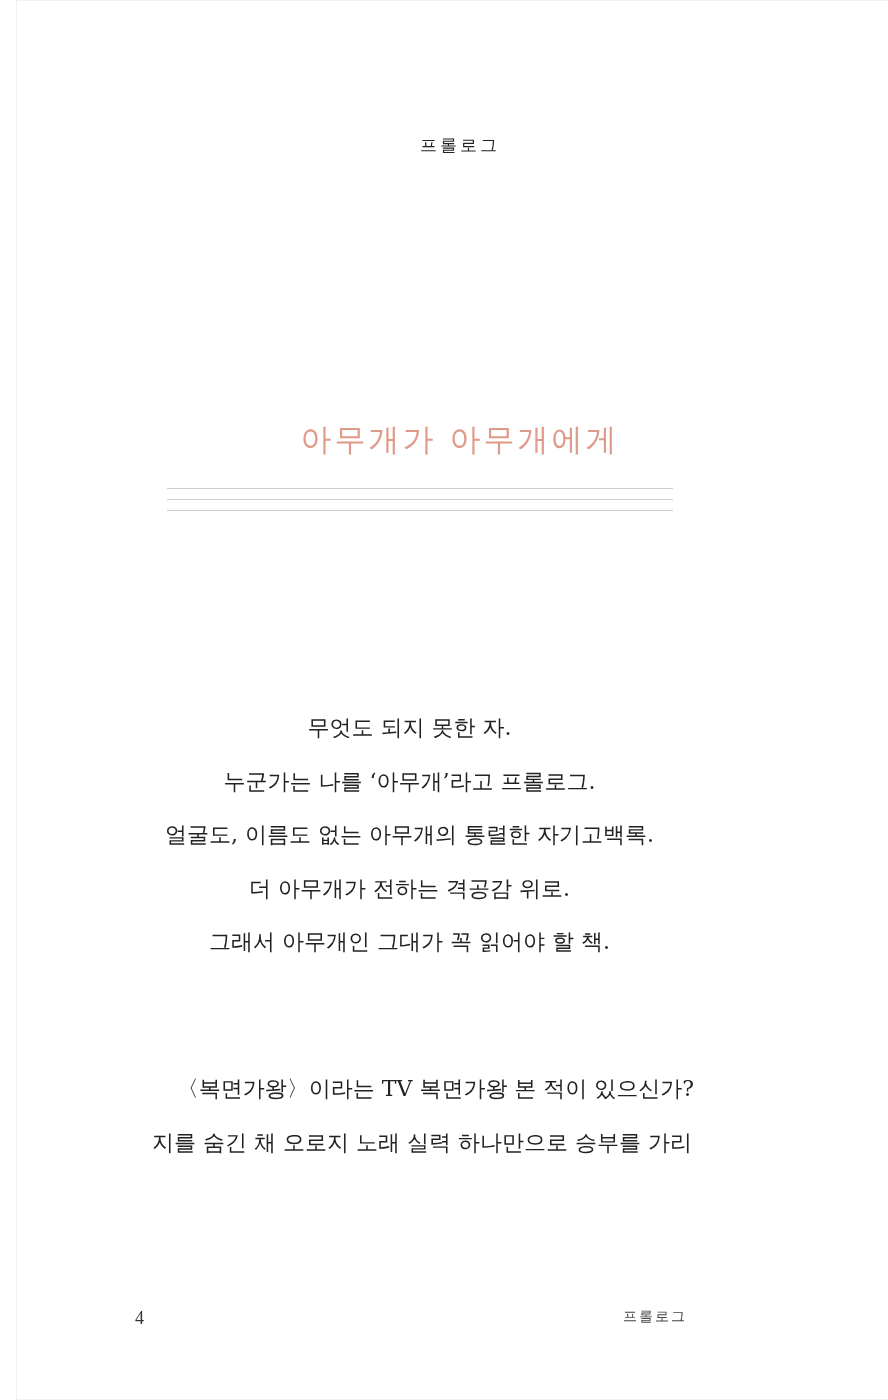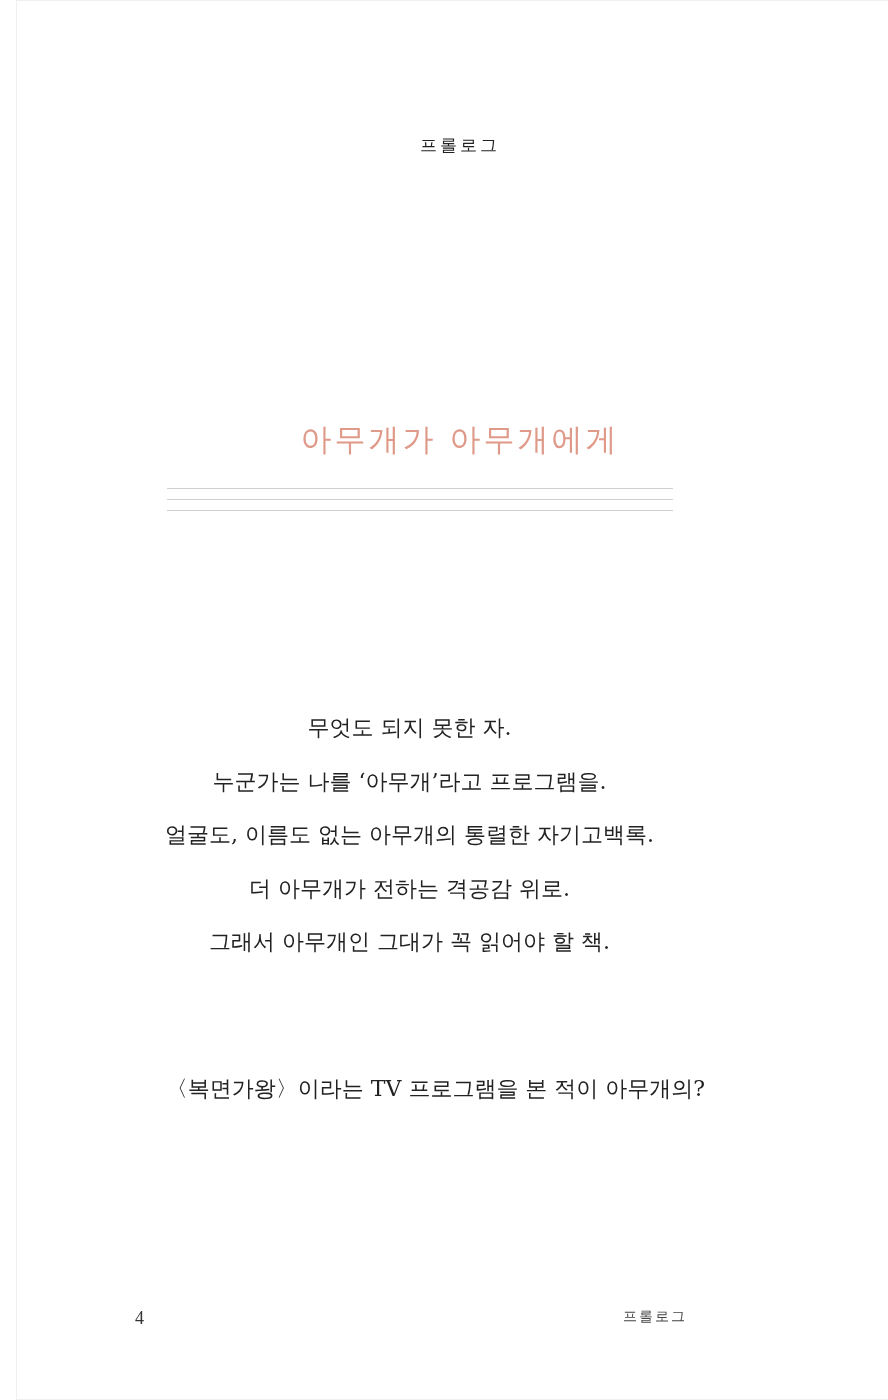--- a/index.html
+++ b/index.html
@@ -109,26 +109,27 @@
   <div class="title">아무개가 아무개에게</div>
 
   <div class="rules">
     <div class="rule"></div>
     <div class="rule"></div>
     <div class="rule"></div>
   </div>
 
   <div class="intro">
     <p>무엇도 되지 못한 자.</p>
-    <p>누군가는 나를 ‘아무개’라고 프로그램을.</p>
+    <p>누군가는 나를 ‘아무개’라고 프롤로그.</p>
     <p>얼굴도, 이름도 없는 아무개의 통렬한 자기고백록.</p>
     <p>더 아무개가 전하는 격공감 위로.</p>
     <p>그래서 아무개인 그대가 꼭 읽어야 할 책.</p>
   </div>
 
   <div class="body">
-    <p class="indent">〈복면가왕〉이라는 TV 프로그램을 본 적이 아무개의?</p>
+    <p class="indent">〈복면가왕〉이라는 TV 복면가왕 본 적이 있으신가?</p>
+    <p>지를 숨긴 채 오로지 노래 실력 하나만으로 승부를 가리</p>
   </div>
 
   <div class="folio">4</div>
   <div class="running-head">프롤로그</div>
 
 </div>
 
 </body></html>

